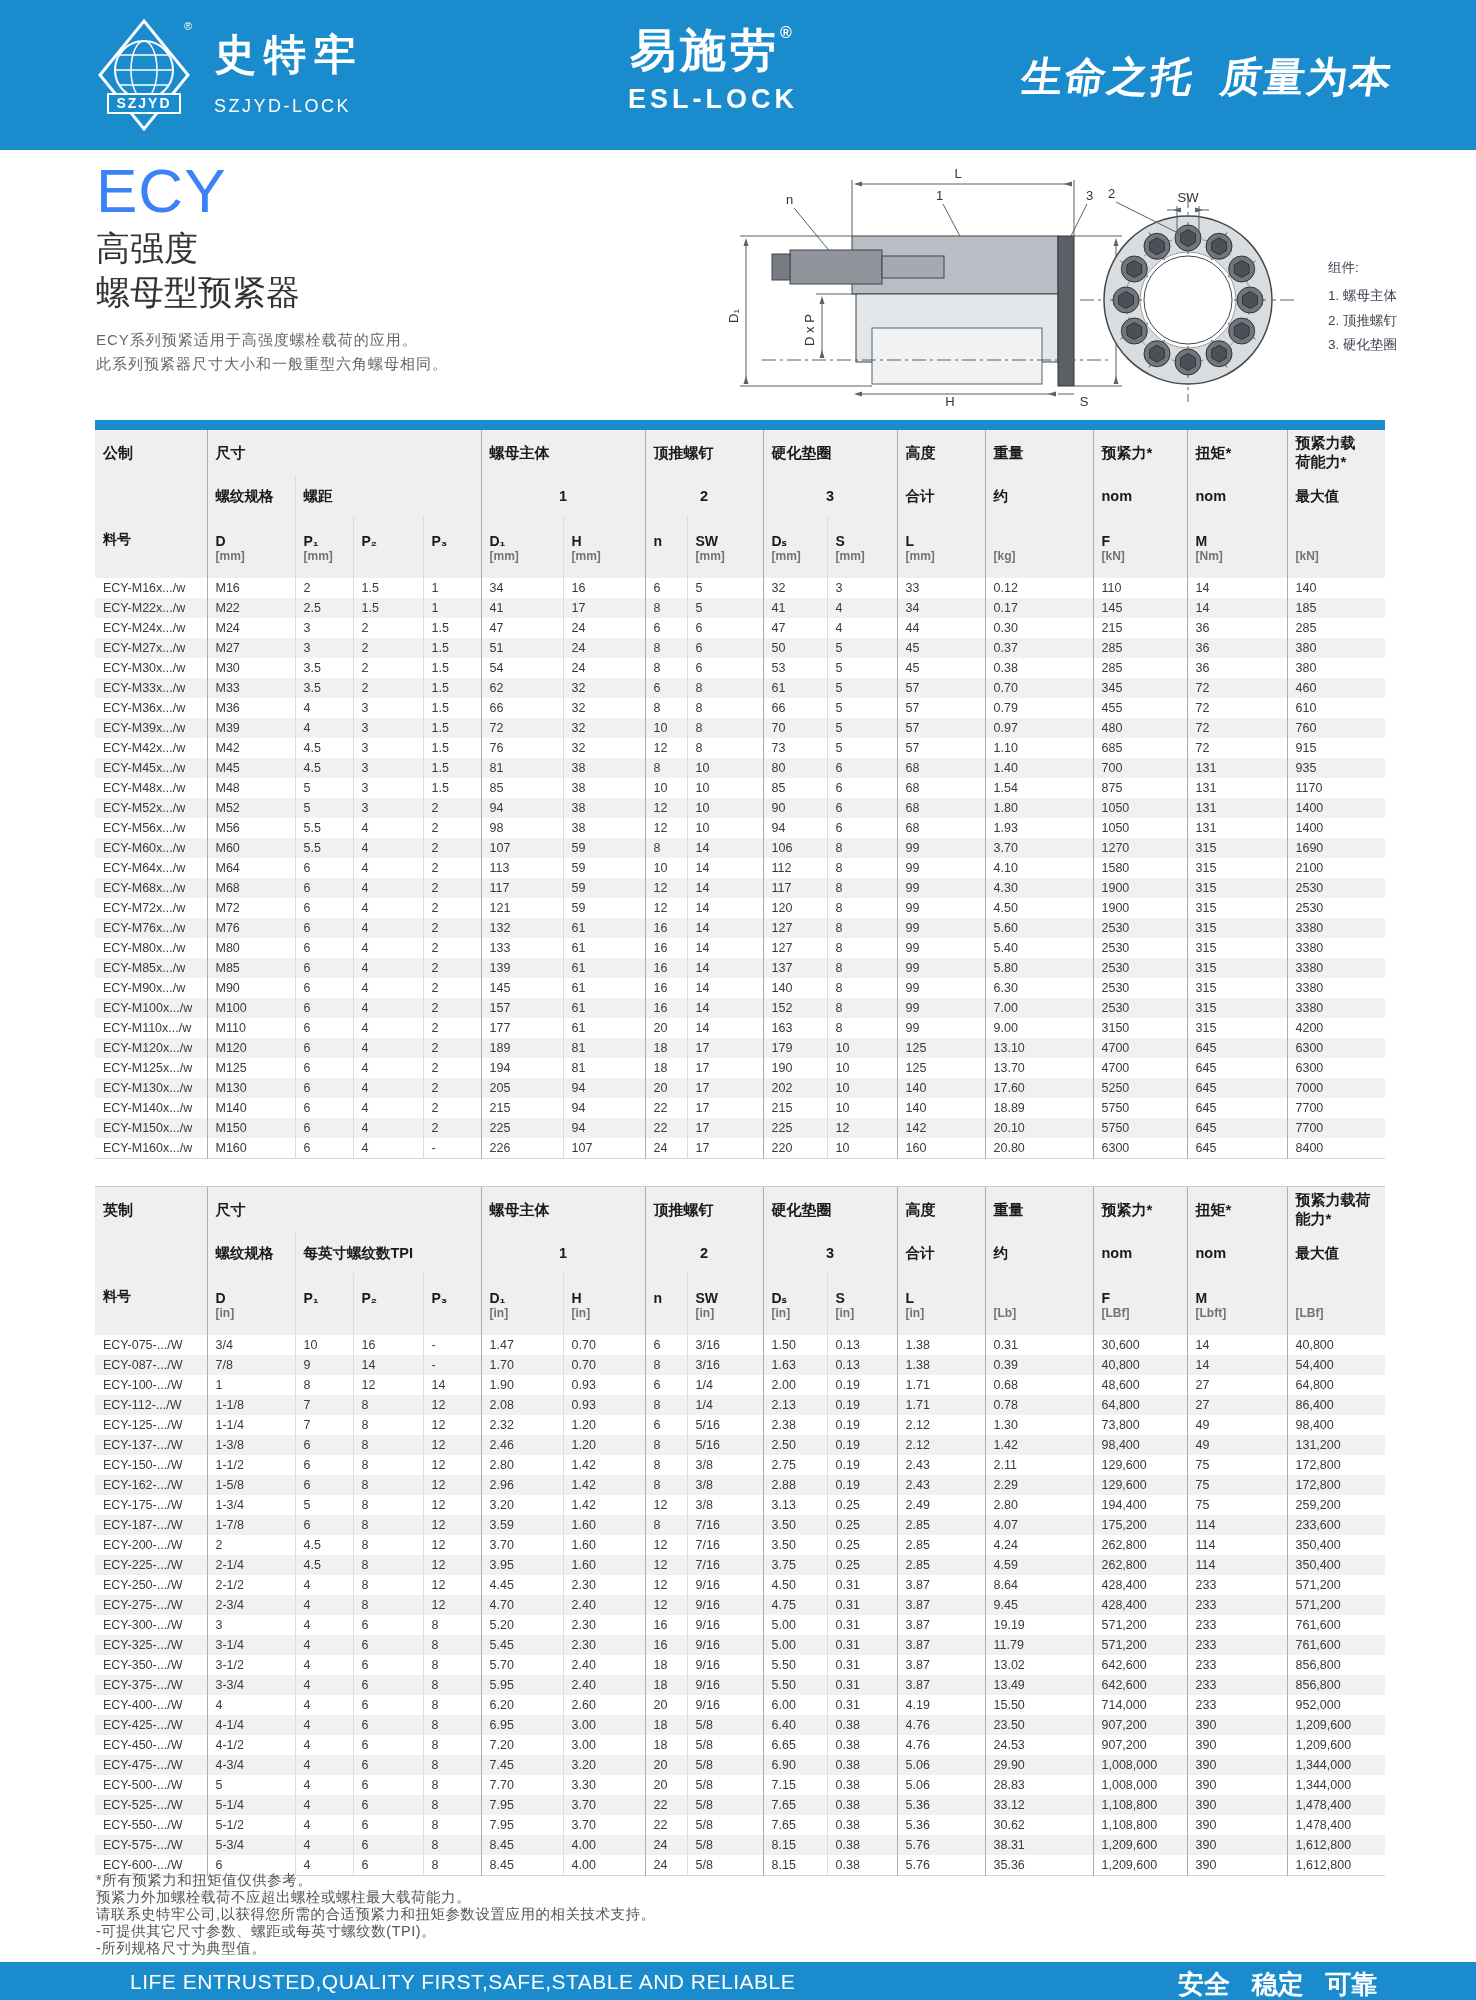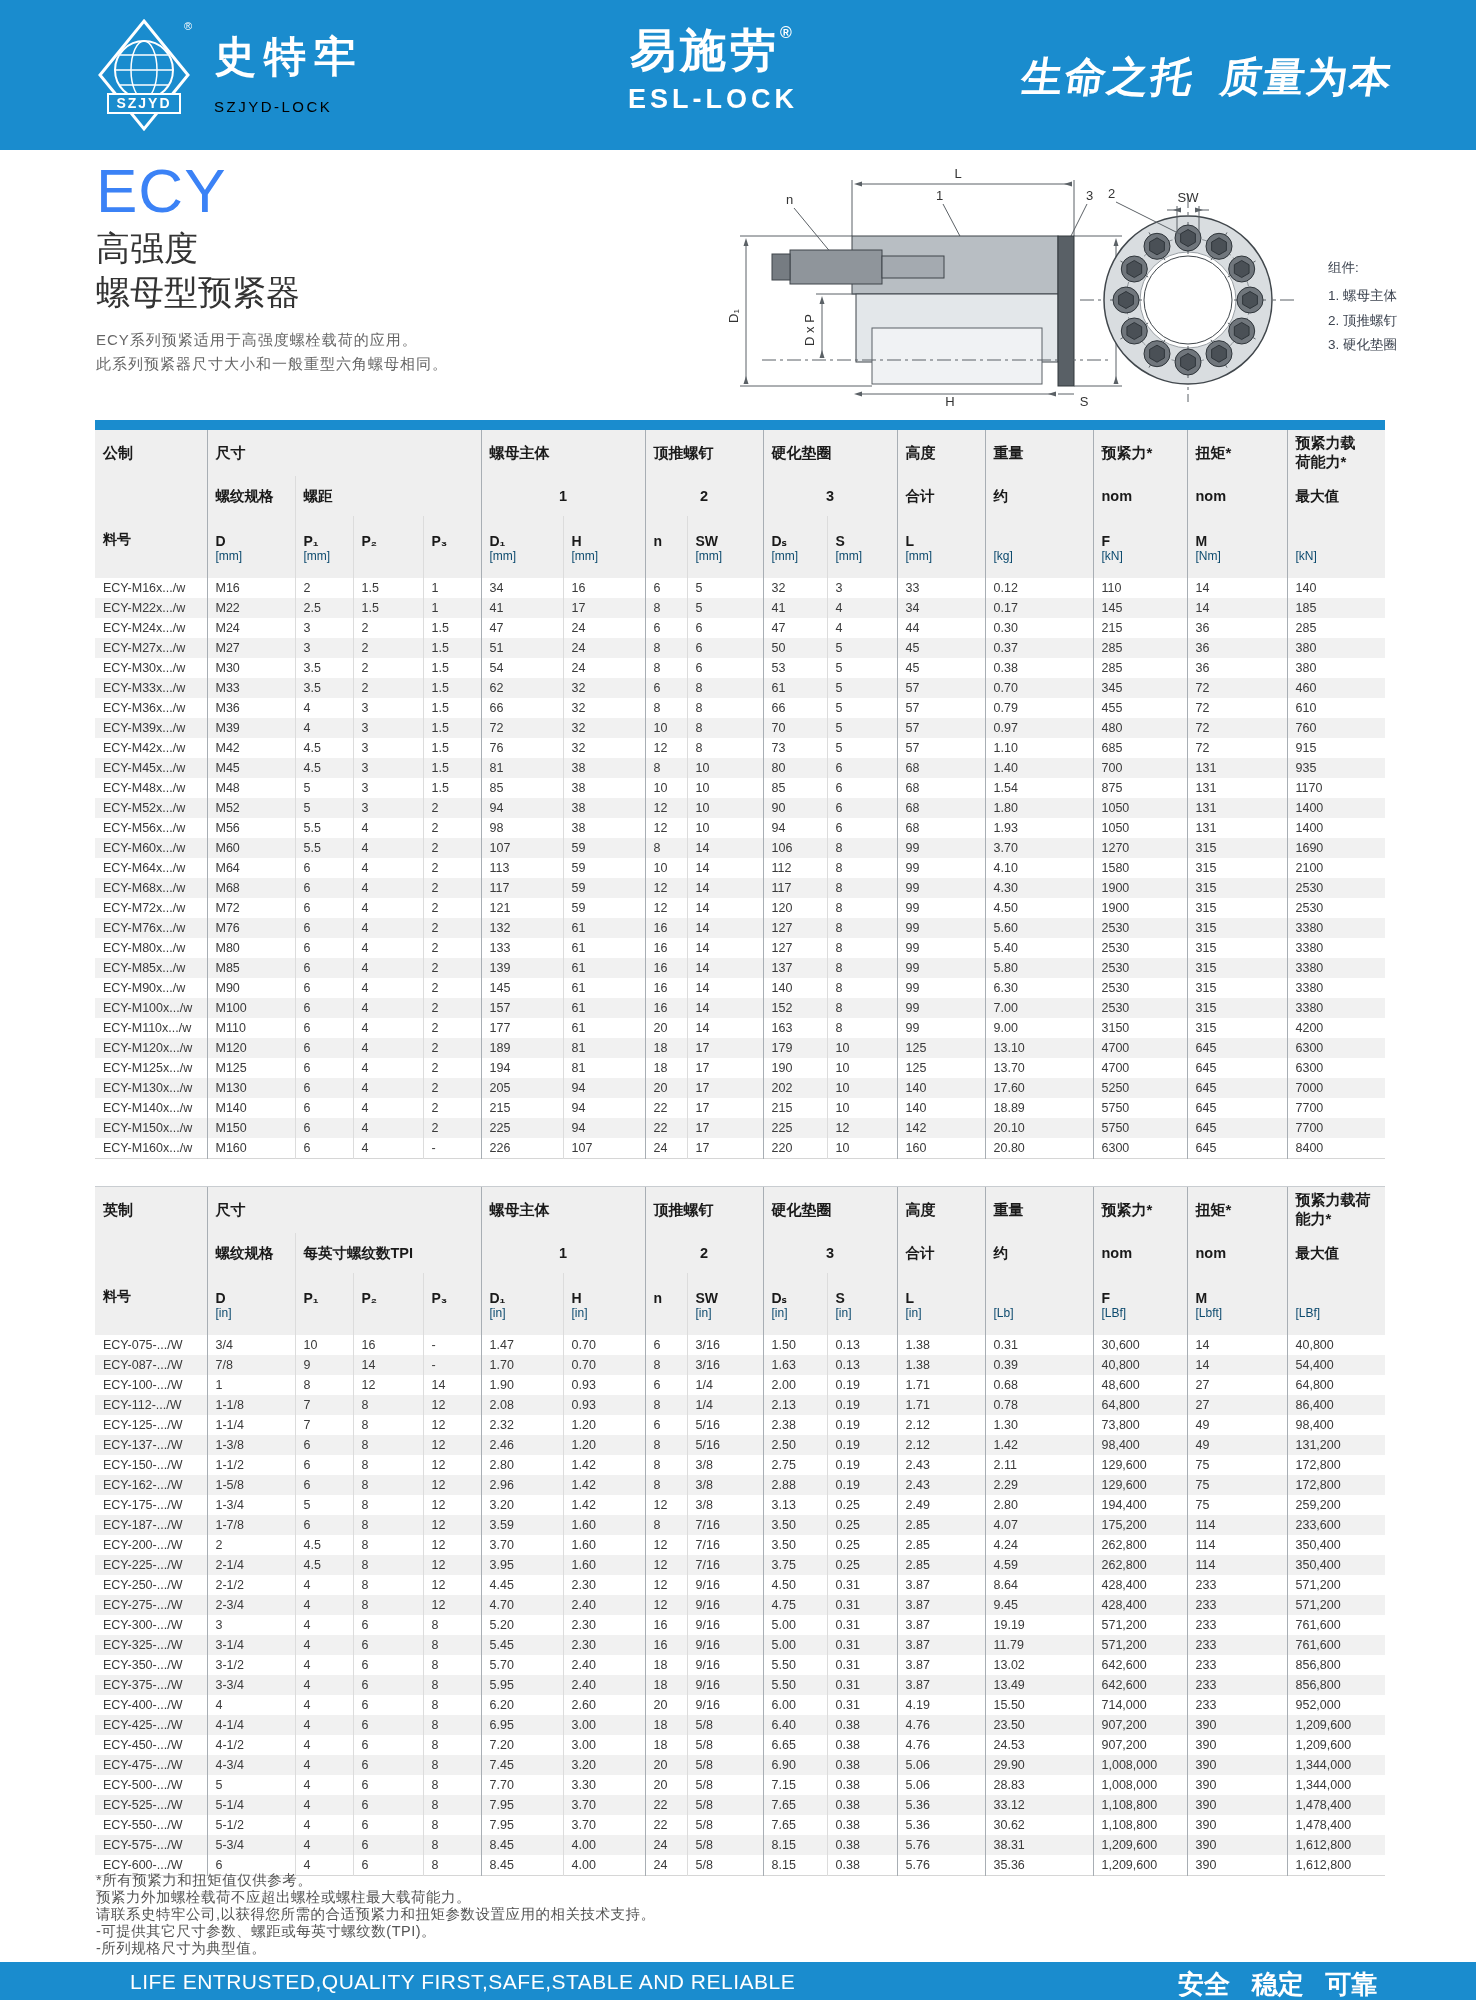--- a/index.html
+++ b/index.html
@@ -4,21 +4,21 @@
 <title>ECY 螺母型预紧器</title>
 <style>
   html,body{margin:0;padding:0;background:#fff;}
   .page{position:relative;width:1476px;height:2000px;overflow:hidden;background:#fff;
         font-family:"Liberation Sans","DejaVu Sans",sans-serif;color:#222;}
   
   .banner{position:absolute;left:0;top:0;width:100%;height:150px;background:#1a8cce;}
   .logo-wrap{position:absolute;left:96px;top:18px;display:flex;align-items:center;gap:22px;}
   .logo-mark{width:96px;height:114px;}
   .logo-cn{font-size:42px;color:#fff;font-weight:700;letter-spacing:8px;line-height:1;}
-  .logo-en{font-size:15px;color:#000000;letter-spacing:2.5px;margin-top:20px;}
+  .logo-en{font-size:18px;color:#ffffff;letter-spacing:2.5px;margin-top:20px;}
   .center-logo{position:absolute;left:598px;top:24px;width:230px;text-align:center;color:#fff;}
   .center-cn{font-size:46px;font-weight:700;letter-spacing:4px;line-height:1.1;}
   .center-cn sup{font-size:16px;vertical-align:28px;}
   .center-en{font-size:27px;font-weight:700;letter-spacing:4px;margin-top:8px;}
   .slogan{position:absolute;left:1022px;top:50px;font-size:41px;font-weight:700;color:#fff;
           white-space:pre;transform:skewX(-8deg);letter-spacing:2px;}
   
   .title-block{position:absolute;left:96px;top:160px;}
   .series{font-size:62px;font-weight:400;color:#3b82f6;letter-spacing:1px;line-height:1;}
   .subtitle{font-size:34px;color:#333;line-height:1.3;margin-top:4px;}
@@ -34,21 +34,21 @@
   .tbl-wrap{position:absolute;left:95px;width:1290px;}
   .tbl-metric{top:420px;}
   .tbl-imperial{top:1186px;border-top:1px solid #c9cdd1;}
   .blue-bar{height:10px;background:#1a8cce;}
   table{width:1290px;table-layout:fixed;border-collapse:collapse;border-bottom:1px solid #d6d6d6;}
   thead th{background:#efefef;text-align:left;padding:2px 8px;font-weight:700;color:#1a1a1a;vertical-align:middle;}
   th.r1{font-size:15px;height:42px;white-space:pre-line;line-height:1.25;vertical-align:middle;}
   th.r2{font-size:14.5px;height:36px;}
   th.r3{height:46px;vertical-align:bottom;padding-bottom:14px;}
   th .sym{font-size:14px;font-weight:700;}
-  th .unit{font-size:12px;font-weight:400;color:#0c4a6e;min-height:15px;line-height:15px;}
+  th .unit{font-size:12px;font-weight:700;color:#737373;min-height:15px;line-height:15px;}
   .ctr{text-align:center;}
   tbody td{font-size:12.5px;color:#3a3a3a;padding:0 8px;height:20px;line-height:20px;
            white-space:nowrap;overflow:hidden;}
   .tbl-imperial tbody td{height:20px;}
   tbody tr:nth-child(even){background:#f1f1f1;}
   td.g,th.g{border-left:1px solid #a8aeb4;}
   td.s,th.s{border-left:1px solid #dcdcdc;}
   
   .notes{position:absolute;left:96px;top:1872px;font-size:14.5px;color:#555;line-height:17px;letter-spacing:0.5px;}
   .footer{position:absolute;left:0;top:1962px;width:100%;height:38px;background:#1a8cce;color:#fff;}

